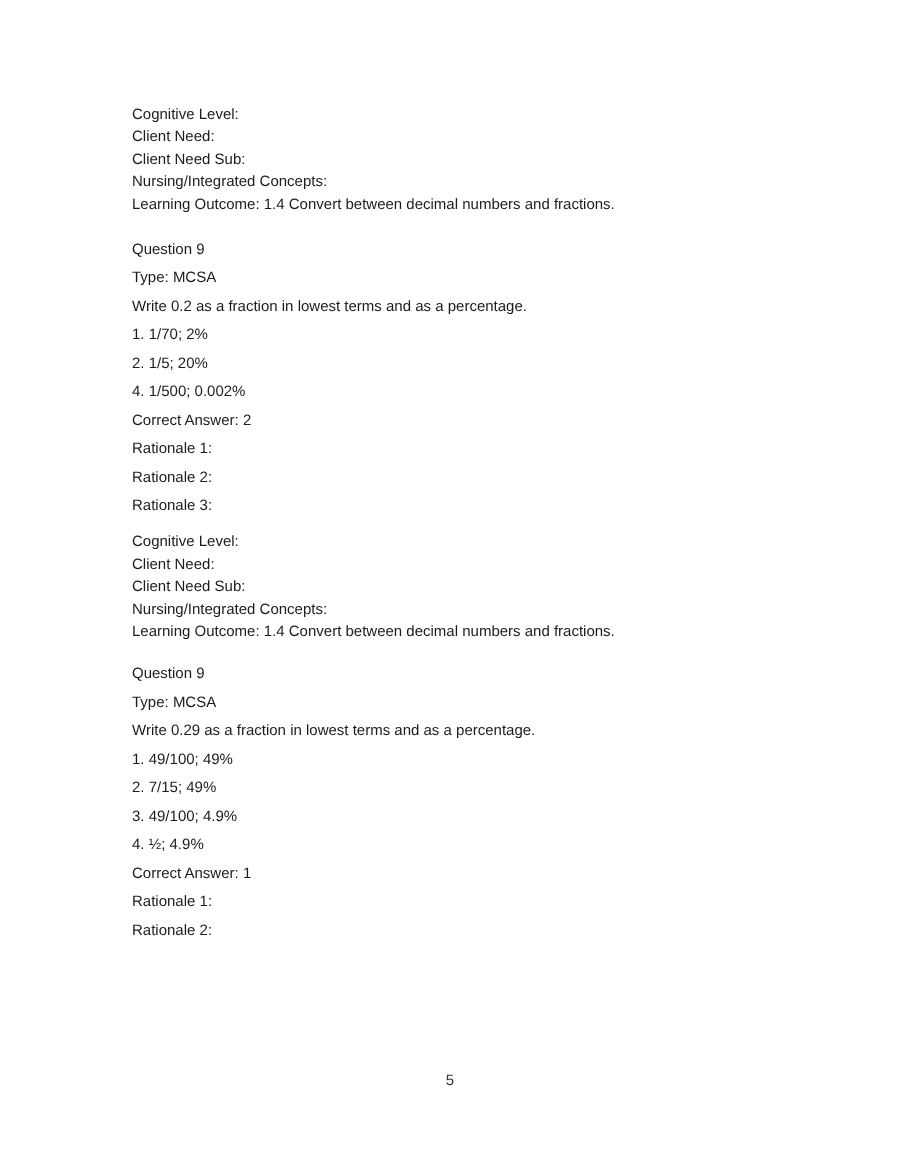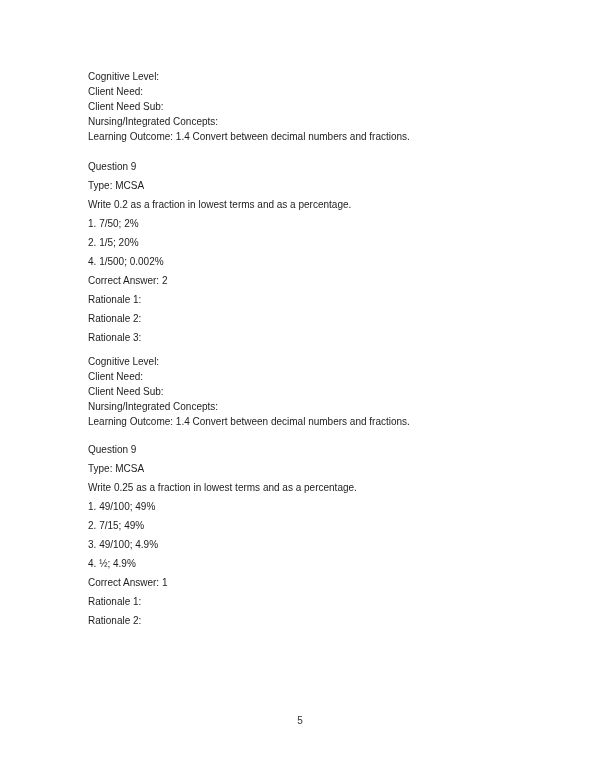--- a/index.html
+++ b/index.html
@@ -54,41 +54,41 @@
     <p class="mline"><span class="b">Client Need:</span> <span></span></p>
     <p class="mline"><span class="b">Client Need Sub:</span> <span></span></p>
     <p class="mline"><span class="b">Nursing/Integrated Concepts:</span> <span></span></p>
     <p class="mline"><span class="b">Learning Outcome:</span> <span>1.4 Convert between decimal numbers and fractions.</span></p>
   </section>
 
   <section class="qblock">
     <p class="para b">Question 9</p>
     <p class="para"><span class="b">Type:</span> <span>MCSA</span></p>
     <p class="para">Write 0.2 as a fraction in lowest terms and as a percentage.</p>
-    <p class="para"><span class="b">1.</span> <span>7/50; 2%</span></p>
+    <p class="para"><span class="b">1.</span> <span>1/70; 2%</span></p>
     <p class="para"><span class="b">2.</span> <span>1/5; 20%</span></p>
     <p class="para"><span class="b">4.</span> <span>1/500; 0.002%</span></p>
     <p class="para"><span class="b">Correct Answer:</span> <span>2</span></p>
     <p class="para"><span class="b">Rationale 1</span><span>:</span></p>
     <p class="para"><span class="b">Rationale 2</span><span>:</span></p>
     <p class="para"><span class="b">Rationale 3</span><span>:</span></p>
   </section>
 
   <section class="meta-2">
     <p class="mline"><span class="b">Cognitive Level:</span> <span></span></p>
     <p class="mline"><span class="b">Client Need:</span> <span></span></p>
     <p class="mline"><span class="b">Client Need Sub:</span> <span></span></p>
     <p class="mline"><span class="b">Nursing/Integrated Concepts:</span> <span></span></p>
     <p class="mline"><span class="b">Learning Outcome:</span> <span>1.4 Convert between decimal numbers and fractions.</span></p>
   </section>
 
   <section class="qblock q9">
     <p class="para b">Question 9</p>
     <p class="para"><span class="b">Type:</span> <span>MCSA</span></p>
-    <p class="para">Write 0.25 as a fraction in lowest terms and as a percentage.</p>
+    <p class="para">Write 0.29 as a fraction in lowest terms and as a percentage.</p>
     <p class="para"><span class="b">1.</span> <span>49/100; 49%</span></p>
     <p class="para"><span class="b">2.</span> <span>7/15; 49%</span></p>
     <p class="para"><span class="b">3.</span> <span>49/100; 4.9%</span></p>
     <p class="para"><span class="b">4.</span> <span>½; 4.9%</span></p>
     <p class="para"><span class="b">Correct Answer:</span> <span>1</span></p>
     <p class="para"><span class="b">Rationale 1</span><span>:</span></p>
     <p class="para"><span class="b">Rationale 2</span><span>:</span></p>
   </section>
 
 </div>

